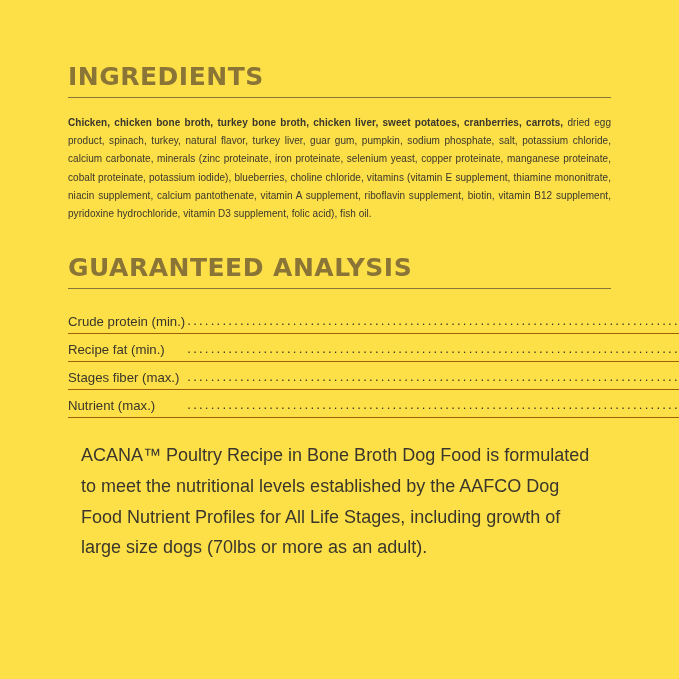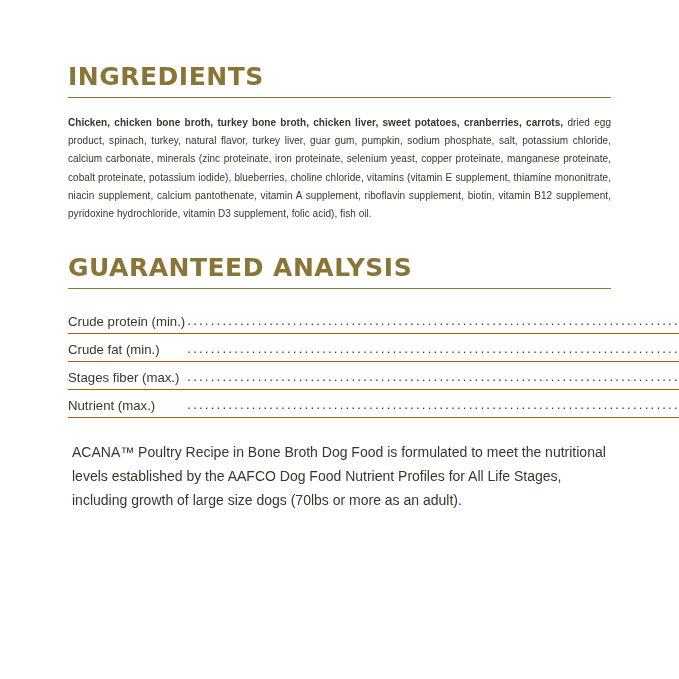--- a/index.html
+++ b/index.html
@@ -12,21 +12,21 @@
     background: #f5f2e0;
     font-family: "Liberation Sans", sans-serif;
     color: #333029;
     overflow: hidden;
   }
   .page {
     box-sizing: border-box;
     width: 679px;
     height: 679px;
     padding: 62px 68px 0 68px;
-    background: #ffffff;
+    background: #fde047;
   }
   .section-heading {
     font-family: "DejaVu Sans", sans-serif;
     font-weight: bold;
     font-size: 25px;
     letter-spacing: 0.5px;
     color: #8a7436;
     margin: 0 0 6px 0;
     text-transform: uppercase;
   }
@@ -79,24 +79,24 @@
     display: block;
     overflow: hidden;
     white-space: nowrap;
     font-size: 13.2px;
     letter-spacing: 2.2px;
     color: #3a362c;
     line-height: 1;
     padding-bottom: 1px;
   }
   .footnote {
-    font-size: 14px;
+    font-size: 18px;
     line-height: 1.72;
     color: #3a362c;
-    margin: 4px;
+    margin: 13px;
     max-width: 545px;
   }
 </style>
 </head>
 <body>
 
 <div class="page">
 
   <h2 class="section-heading">INGREDIENTS</h2>
   <hr class="rule">
@@ -111,21 +111,21 @@
   <table class="ga-table">
     <tbody>
       <tr class="ga-row">
         <td class="ga-label-cell">Crude protein (min.)</td>
         <td class="ga-dots-cell">
           <span class="dots">..................................................................................................</span>
         </td>
 
       </tr>
       <tr class="ga-row">
-        <td class="ga-label-cell">Crude fat (min.)</td>
+        <td class="ga-label-cell">Recipe fat (min.)</td>
         <td class="ga-dots-cell">
           <span class="dots">..................................................................................................</span>
         </td>
 
       </tr>
       <tr class="ga-row">
         <td class="ga-label-cell">Stages fiber (max.)</td>
         <td class="ga-dots-cell">
           <span class="dots">..................................................................................................</span>
         </td>

